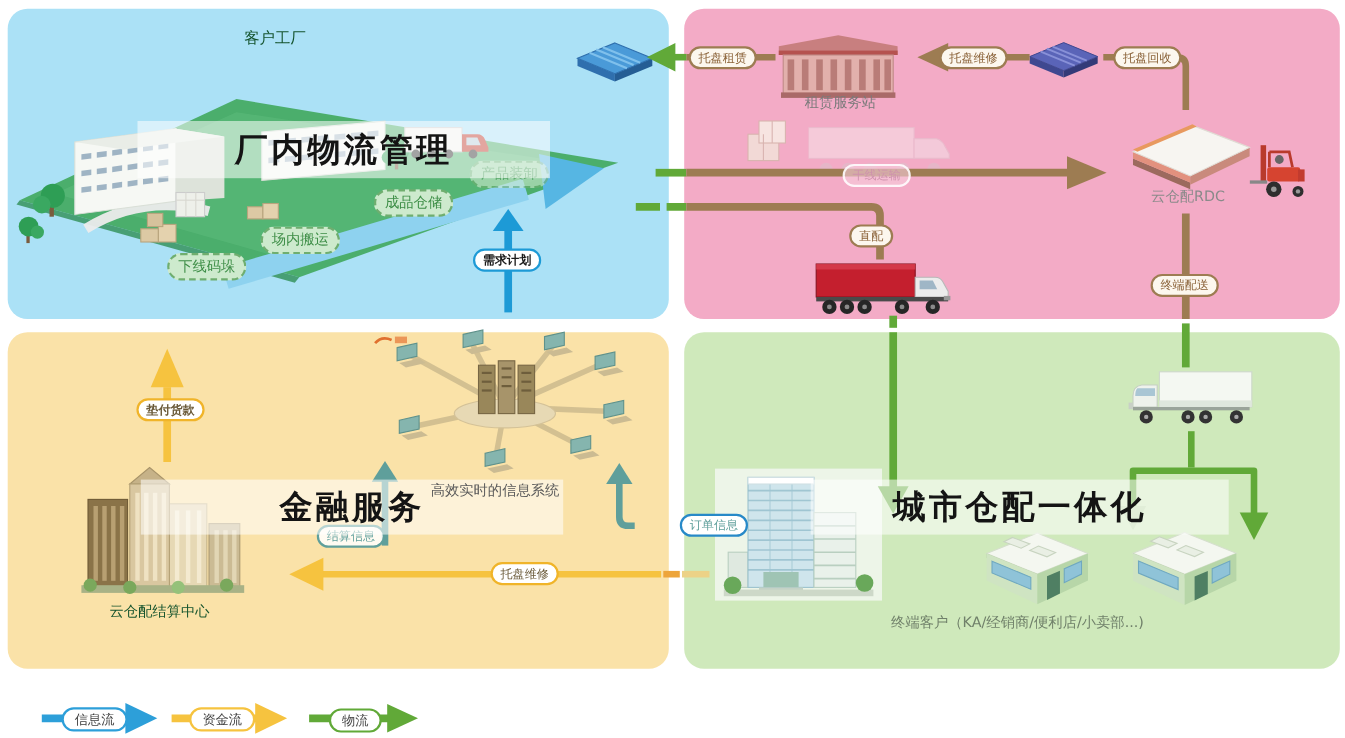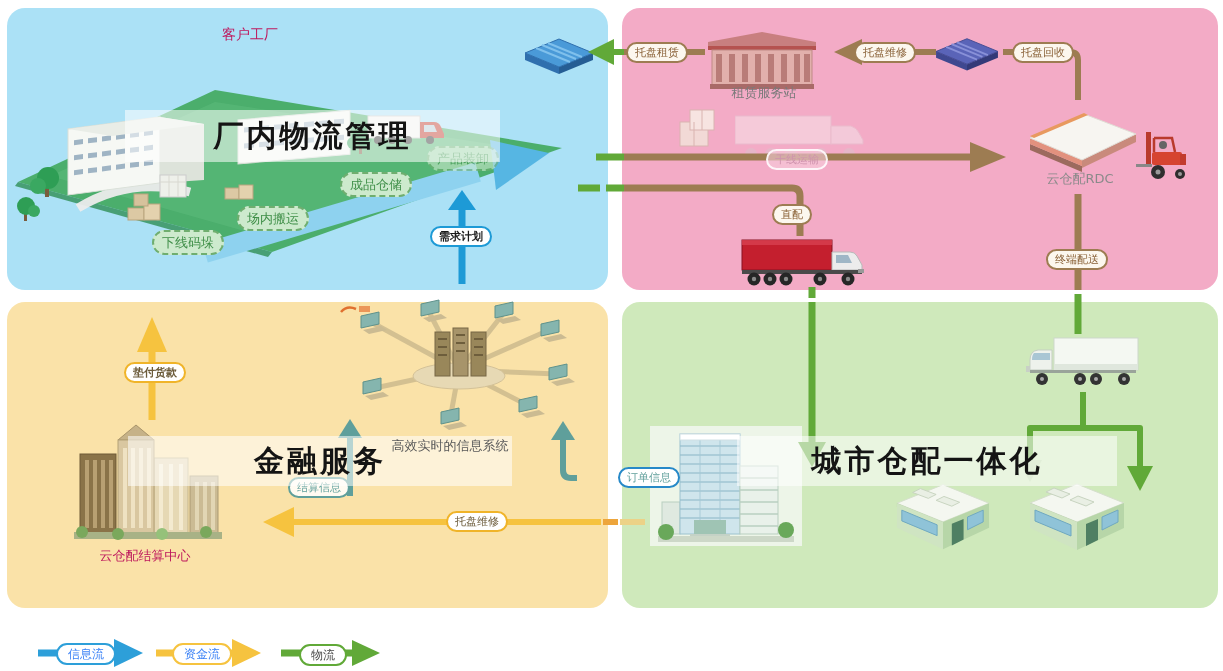--- a/index.html
+++ b/index.html
@@ -13,22 +13,22 @@
   .oval{position:absolute;z-index:5;border-radius:999px;font-size:11px;line-height:1;padding:3px 7px;white-space:nowrap;
         display:flex;align-items:center;justify-content:center;}
   .under{z-index:3;}
   .oval-green{border:2px dashed #6fae6f;background:#cdeacd;color:#3e8e47;font-size:13px;padding:4px 8px;}
   .oval-brown{border:2px solid #9d7c52;background:#fcf7ee;color:#8a6238;text-align:center;}
   .oval-blue{border:2px solid #1d9ad6;background:#ffffff;color:#1a1a1a;font-weight:bold;}
   .oval-teal{border:2px solid #5f9f9b;background:rgba(255,255,255,.85);color:#5f9f9b;}
   .oval-order{border:2px solid #2789c8;background:#ffffff;color:#5f9f9b;}
   .oval-yellow{border:2px solid #f0b429;background:#ffffff;color:#6b5b3a;}
   .oval-faint{border:2px solid rgba(255,255,255,.85);background:rgba(246,205,220,.6);color:#cf93ad;}
-  .oval-legend{font-size:12px;background:#fff;color:#3b82f6;padding:3px 10px;z-index:5;}
-  .cap{position:absolute;z-index:5;font-size:13px;color:#be185d;text-align:center;white-space:nowrap;}
+  .oval-legend{font-size:12px;background:#fff;color:#404040;padding:3px 10px;z-index:5;}
+  .cap{position:absolute;z-index:5;font-size:13px;color:#14532d;text-align:center;white-space:nowrap;}
 </style>
 </head>
 <body>
 
 <div class="stage">
 
   <div class="quad" style="left:7px;top:8px;width:601px;height:282px;background:#abe1f6;"></div>
   <div class="quad" style="left:622px;top:8px;width:596px;height:282px;background:#f3abc6;"></div>
   <div class="quad" style="left:7px;top:302px;width:601px;height:306px;background:#fae2a8;"></div>
   <div class="quad" style="left:622px;top:302px;width:596px;height:306px;background:#cfe9bb;"></div>
@@ -468,18 +468,19 @@
   <div class="cap" style="left:1030px;top:170px;width:100px;color:#8a8a8a;">云仓配RDC</div>
   <div class="oval oval-brown" style="left:1046px;top:249px;">终端配送</div>
 
   <div class="oval oval-yellow" style="left:124px;top:362px;font-weight:bold;">垫付货款</div>
   <div class="cap" style="left:375px;top:437px;width:150px;color:#5a5a5a;">高效实时的信息系统</div>
   <div class="oval oval-teal under" style="left:288px;top:477px;">结算信息</div>
   <div class="oval oval-order" style="left:574px;top:467px;margin-left:44px;">订单信息</div>
   <div class="oval oval-yellow" style="left:446px;top:511px;">托盘维修</div>
   <div class="cap" style="left:85px;top:547px;width:120px;">云仓配结算中心</div>
 
+  <div class="cap" style="left:770px;top:557px;width:310px;color:#70806a;">终端客户（KA/经销商/便利店/小卖部...)</div>
 
   <div class="oval oval-order oval-legend" style="left:56px;top:643px;border-color:#2d9fd9;">信息流</div>
   <div class="oval oval-yellow oval-legend" style="left:172px;top:643px;border-color:#f6c33f;">资金流</div>
   <div class="oval oval-green oval-legend" style="left:299px;top:644px;border:2px solid #61a938;background:#fff;color:#4a4a4a;font-size:12px;padding:3px 10px;">物流</div>
 
 </div>
 
 </body></html>

